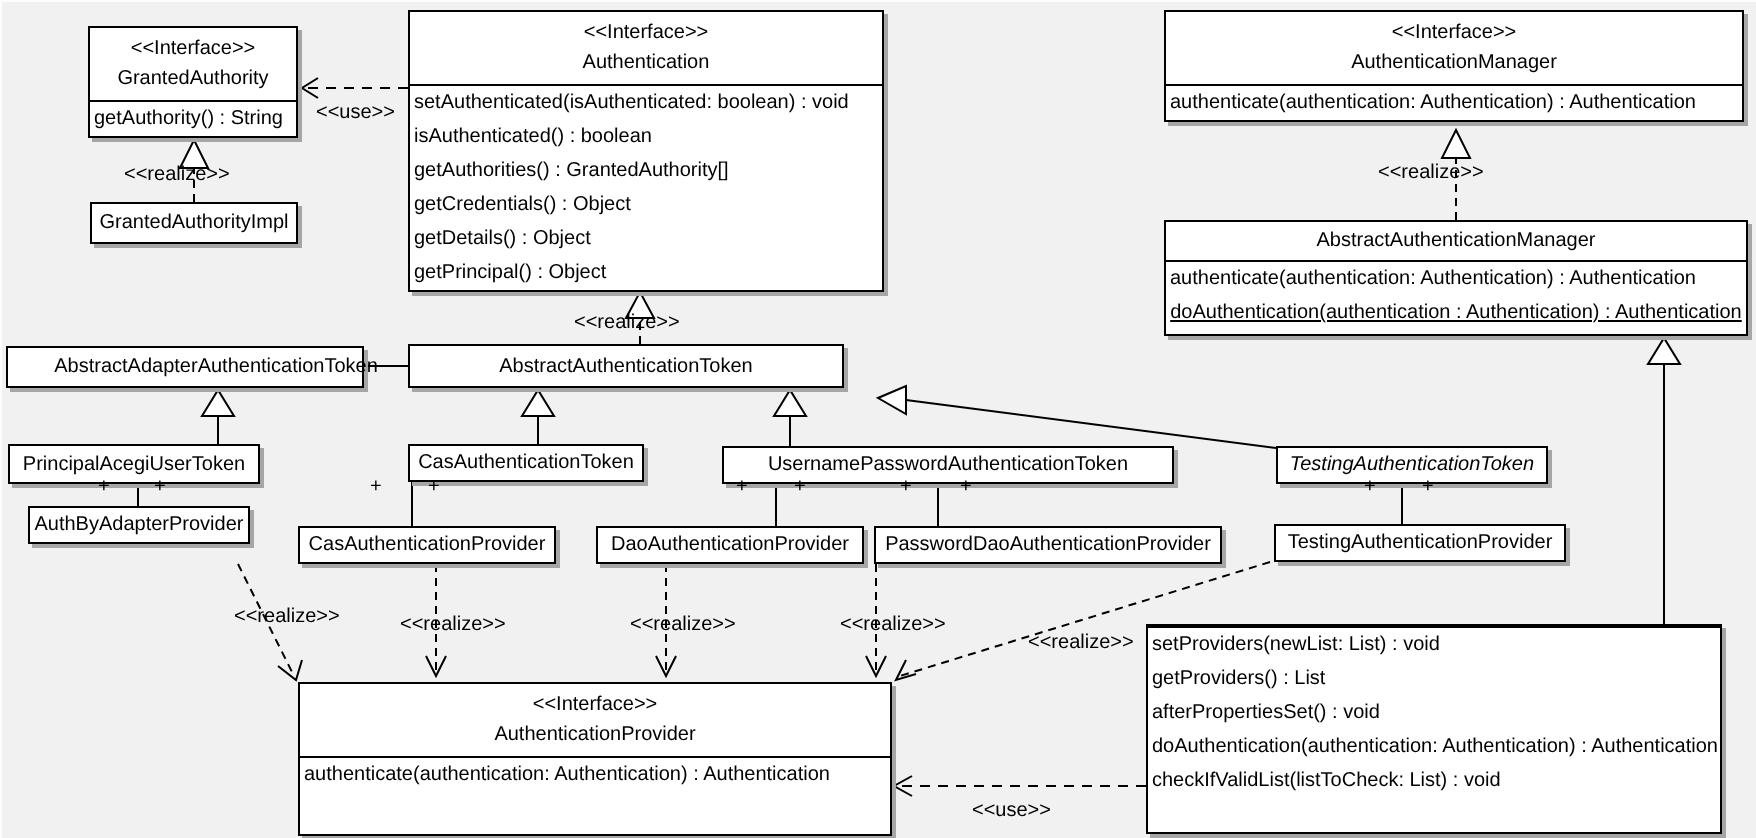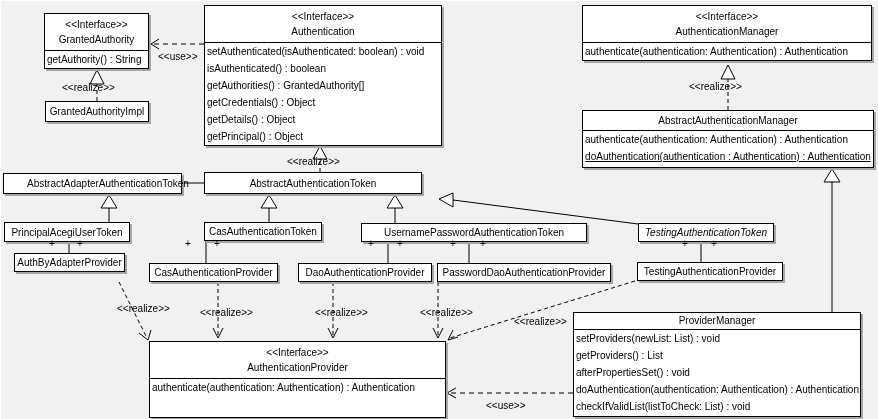--- a/index.html
+++ b/index.html
@@ -214,21 +214,20 @@
     <div class="hdr">
       <div class="st">&lt;&lt;Interface&gt;&gt;</div>
       <div class="nm">AuthenticationProvider</div>
     </div>
     <div class="methods">
       <div class="mrow" style="height:18px;line-height:18px;">authenticate(authentication: Authentication) : Authentication</div>
     </div>
   </div>
 
   <div class="c" style="left:572px;top:311px;width:288px;height:105px;">
-    <div class="nm2">ProviderManager</div>
     <div class="methods">
       <div class="mrow">setProviders(newList: List) : void</div>
       <div class="mrow">getProviders() : List</div>
       <div class="mrow">afterPropertiesSet() : void</div>
       <div class="mrow">doAuthentication(authentication: Authentication) : Authentication</div>
       <div class="mrow">checkIfValidList(listToCheck: List) : void</div>
     </div>
   </div>
 
   <span class="elabel" style="left:157px;top:51px;">&lt;&lt;use&gt;&gt;</span>

